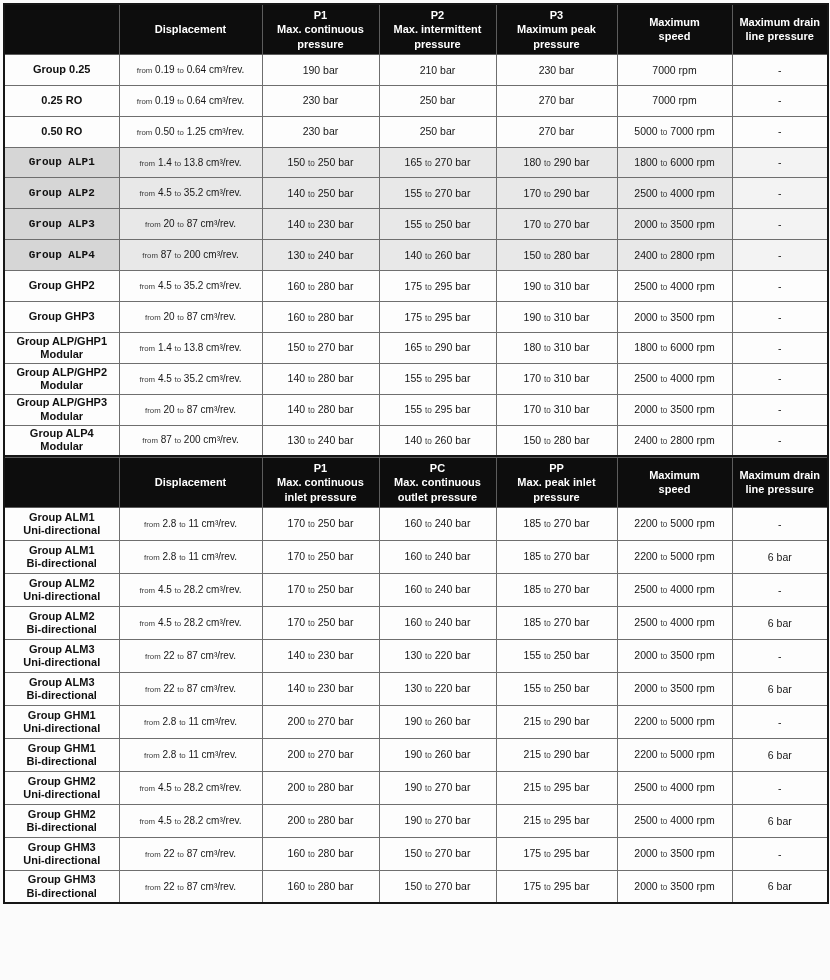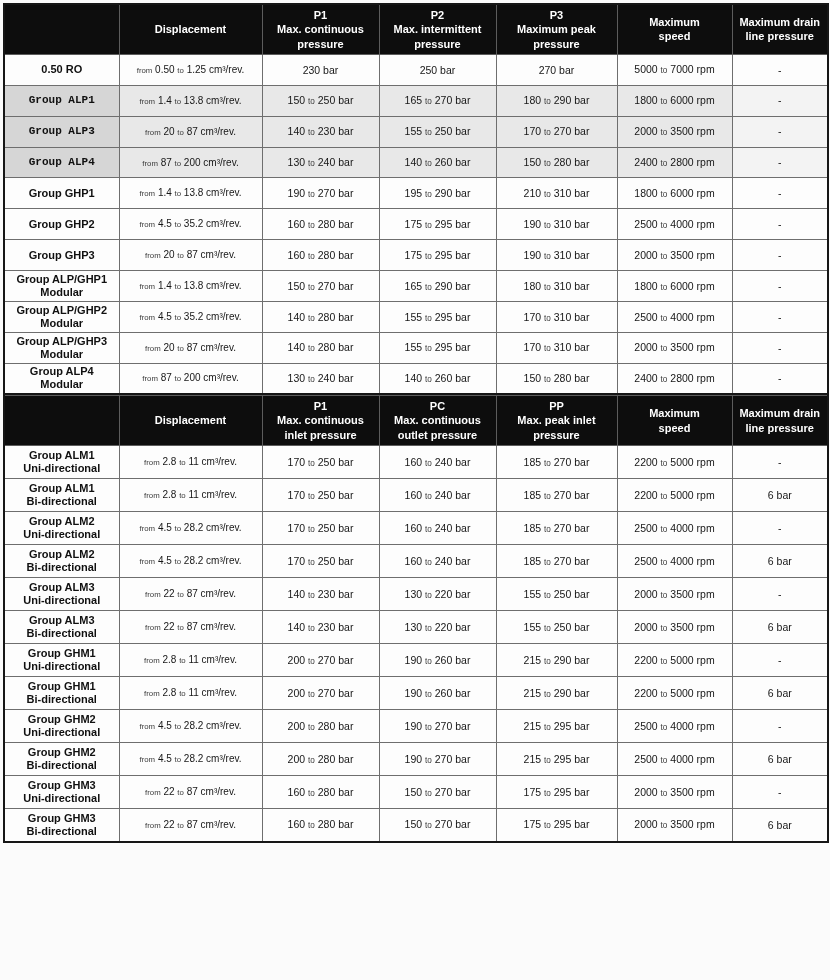--- a/index.html
+++ b/index.html
@@ -62,62 +62,80 @@
             <th>Displacement</th>
             <th>P1<br>Max. continuous<br>pressure</th>
             <th>P2<br>Max. intermittent<br>pressure</th>
             <th>P3<br>Maximum peak<br>pressure</th>
             <th>Maximum<br>speed</th>
             <th>Maximum drain<br>line pressure</th>
           </tr>
         </thead>
         <tbody>
           <tr>
+            <th>Group 0.25</th>
+            <td class="disp"><span class="sm">from</span> 0.19 <span class="sm">to</span> 0.64 cm³/rev.</td>
+            <td>190 bar</td>
+            <td>210 bar</td>
+            <td>230 bar</td>
+            <td>7000 rpm</td>
+            <td>-</td>
+          </tr>
+          <tr>
+            <th>0.25 RO</th>
+            <td class="disp"><span class="sm">from</span> 0.19 <span class="sm">to</span> 0.64 cm³/rev.</td>
+            <td>230 bar</td>
+            <td>250 bar</td>
+            <td>270 bar</td>
+            <td>7000 rpm</td>
+            <td>-</td>
+          </tr>
+          <tr>
             <th>0.50 RO</th>
             <td class="disp"><span class="sm">from</span> 0.50 <span class="sm">to</span> 1.25 cm³/rev.</td>
             <td>230 bar</td>
             <td>250 bar</td>
             <td>270 bar</td>
             <td>5000 <span class="sm">to</span> 7000 rpm</td>
             <td>-</td>
           </tr>
           <tr class="shaded">
             <th>Group ALP1</th>
             <td class="disp"><span class="sm">from</span> 1.4 <span class="sm">to</span> 13.8 cm³/rev.</td>
             <td>150 <span class="sm">to</span> 250 bar</td>
             <td>165 <span class="sm">to</span> 270 bar</td>
             <td>180 <span class="sm">to</span> 290 bar</td>
             <td>1800 <span class="sm">to</span> 6000 rpm</td>
             <td>-</td>
           </tr>
           <tr class="shaded">
+            <th>Group ALP2</th>
+            <td class="disp"><span class="sm">from</span> 4.5 <span class="sm">to</span> 35.2 cm³/rev.</td>
+            <td>140 <span class="sm">to</span> 250 bar</td>
+            <td>155 <span class="sm">to</span> 270 bar</td>
+            <td>170 <span class="sm">to</span> 290 bar</td>
+            <td>2500 <span class="sm">to</span> 4000 rpm</td>
+            <td>-</td>
+          </tr>
+          <tr class="shaded">
             <th>Group ALP3</th>
             <td class="disp"><span class="sm">from</span> 20 <span class="sm">to</span> 87 cm³/rev.</td>
             <td>140 <span class="sm">to</span> 230 bar</td>
             <td>155 <span class="sm">to</span> 250 bar</td>
             <td>170 <span class="sm">to</span> 270 bar</td>
             <td>2000 <span class="sm">to</span> 3500 rpm</td>
             <td>-</td>
           </tr>
           <tr class="shaded">
             <th>Group ALP4</th>
             <td class="disp"><span class="sm">from</span> 87 <span class="sm">to</span> 200 cm³/rev.</td>
             <td>130 <span class="sm">to</span> 240 bar</td>
             <td>140 <span class="sm">to</span> 260 bar</td>
             <td>150 <span class="sm">to</span> 280 bar</td>
             <td>2400 <span class="sm">to</span> 2800 rpm</td>
-            <td>-</td>
-          </tr>
-          <tr>
-            <th>Group GHP1</th>
-            <td class="disp"><span class="sm">from</span> 1.4 <span class="sm">to</span> 13.8 cm³/rev.</td>
-            <td>190 <span class="sm">to</span> 270 bar</td>
-            <td>195 <span class="sm">to</span> 290 bar</td>
-            <td>210 <span class="sm">to</span> 310 bar</td>
-            <td>1800 <span class="sm">to</span> 6000 rpm</td>
             <td>-</td>
           </tr>
           <tr>
             <th>Group GHP2</th>
             <td class="disp"><span class="sm">from</span> 4.5 <span class="sm">to</span> 35.2 cm³/rev.</td>
             <td>160 <span class="sm">to</span> 280 bar</td>
             <td>175 <span class="sm">to</span> 295 bar</td>
             <td>190 <span class="sm">to</span> 310 bar</td>
             <td>2500 <span class="sm">to</span> 4000 rpm</td>
             <td>-</td>

